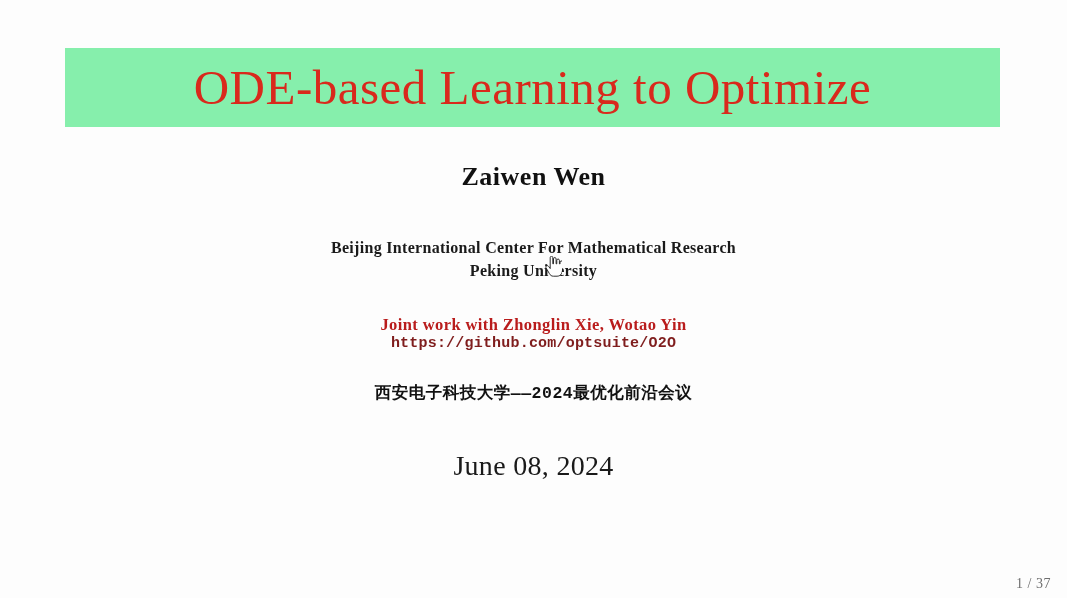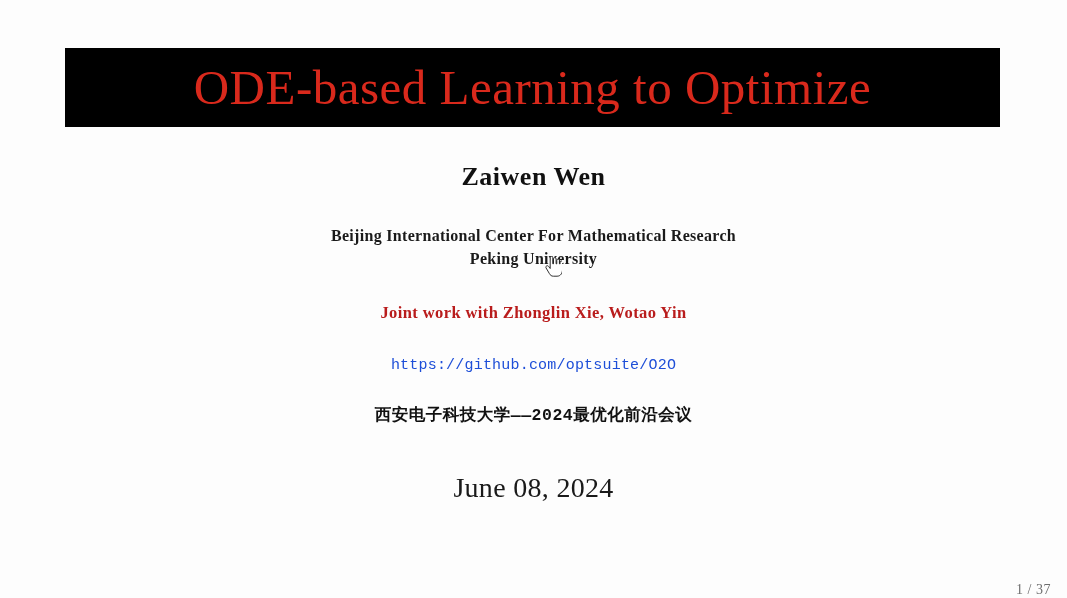--- a/index.html
+++ b/index.html
@@ -22,21 +22,21 @@
     box-sizing: border-box;
   }
 
   
   #title-band {
     position: absolute;
     left: 65px;
     top: 48px;
     width: 935px;
     height: 79px;
-    background: #000000;
+    background: #86efac;
     display: flex;
     align-items: center;
     justify-content: center;
   }
   #title-text {
     color: #d9291c;
     font-size: 49px;
     font-weight: 400;
     letter-spacing: 0.5px;
     white-space: nowrap;
@@ -59,39 +59,38 @@
     color: #111111;
     margin-top: 36px;
     line-height: 1.1;
     letter-spacing: 0.5px;
   }
 
   .affiliation {
     font-size: 16px;
     font-weight: bold;
     color: #1a1a1a;
-    margin-top: 32px;
+    margin-top: 44px;
     line-height: 1.45;
     letter-spacing: 0.3px;
   }
 
   .joint {
     font-size: 16.5px;
     font-weight: bold;
     color: #b91c1c;
     margin-top: 33px;
     letter-spacing: 0.4px;
   }
 
   .url {
     font-family: "Liberation Mono", "DejaVu Sans Mono", monospace;
     font-size: 15px;
-    font-weight: normal;
-    color: #1d4ed8;
-    margin-top: 34px;
+    font-weight: bold;
+    color: #7f1d1d;
     letter-spacing: 0.2px;
   }
 
   .cn-line {
     font-size: 16.5px;
     font-weight: bold;
     color: #111111;
     margin-top: 30px;
     letter-spacing: 0.5px;
     font-family: Liberation Mono, monospace;
@@ -102,21 +101,21 @@
     font-weight: normal;
     color: #1a1a1a;
     margin-top: 46px;
     letter-spacing: 0.3px;
   }
 
   
   #page-indicator {
     position: absolute;
     right: 16px;
-    bottom: 0;
+    bottom: 6px;
     font-size: 14px;
     color: #6e6e6e;
     letter-spacing: 0.5px;
   }
 
   
   #cursor {
     position: absolute;
     left: 544px;
     top: 256px;

